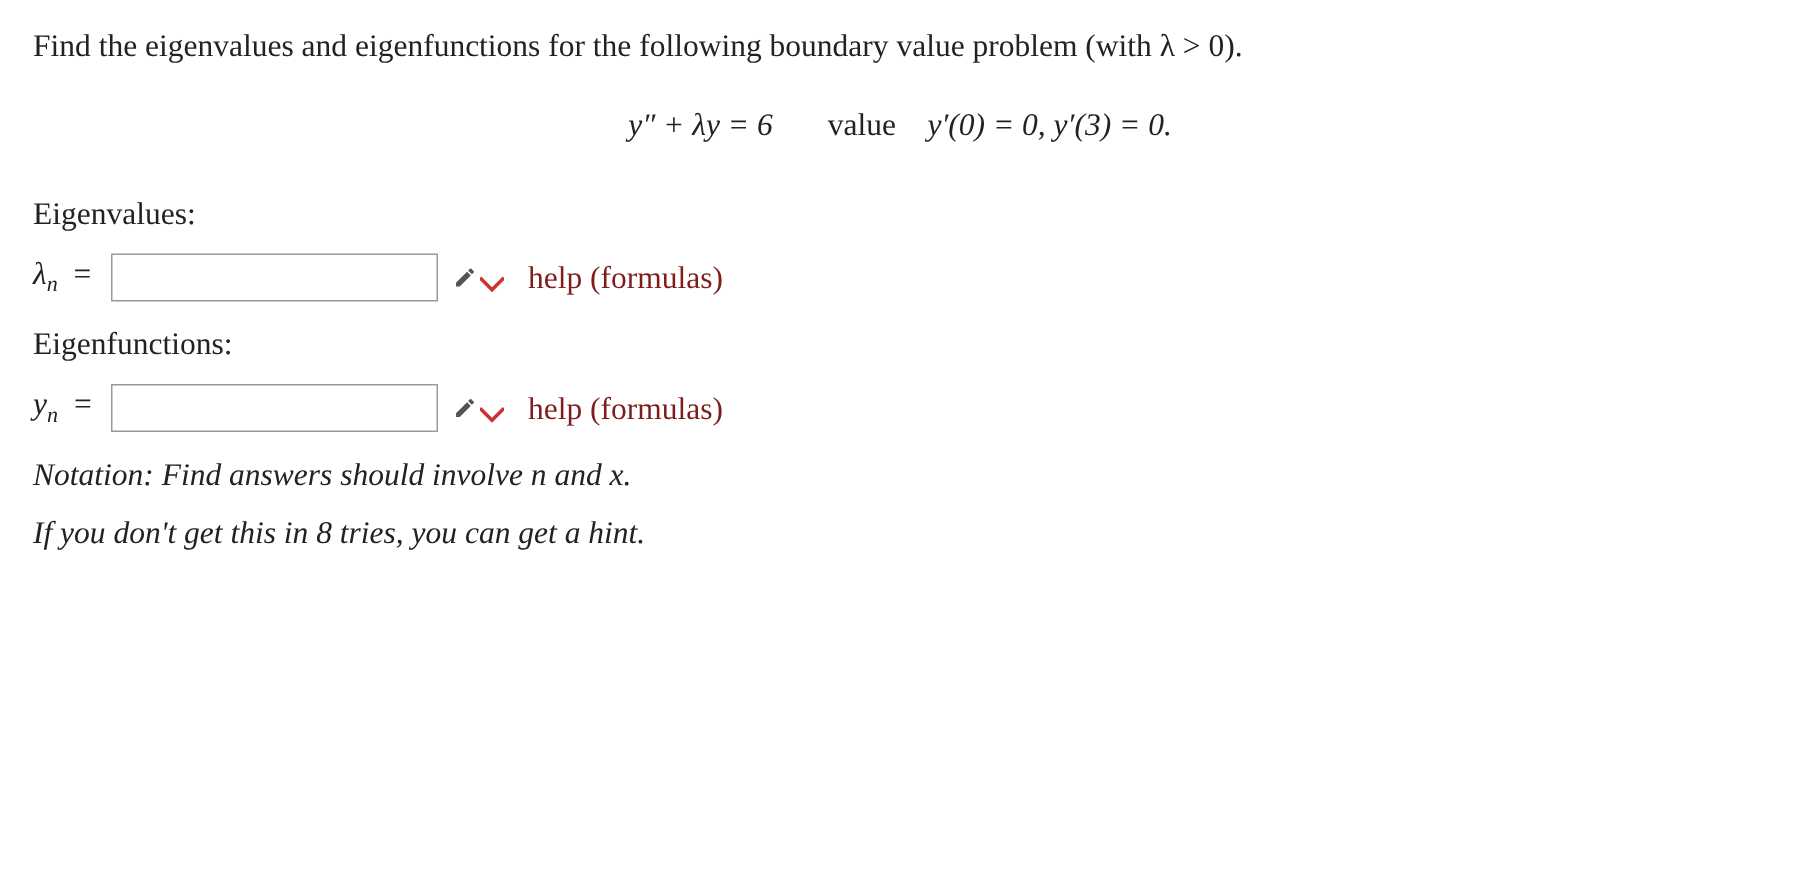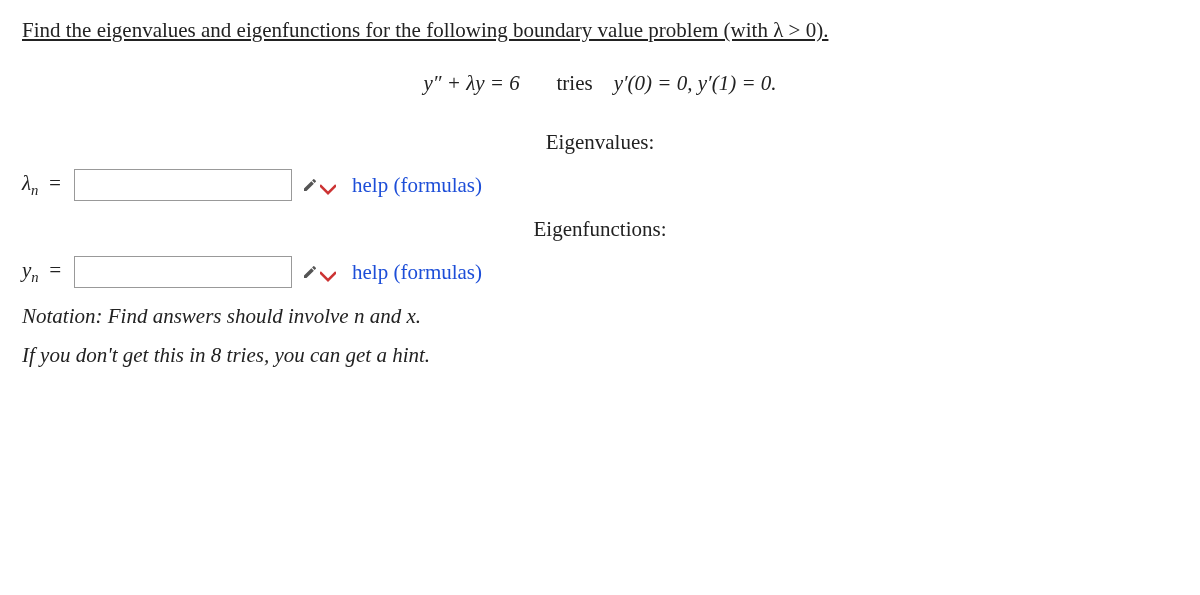--- a/index.html
+++ b/index.html
@@ -7,36 +7,34 @@
       font-size: 21px;
       color: #222;
       margin: 0;
       padding: 18px 22px;
       width: 1200px;
       box-sizing: border-box;
       background: #fff;
     }
     .problem-statement {
       margin-bottom: 28px;
-      text-decoration: underline;
     }
     .equation-line {
       text-align: center;
       font-style: italic;
       font-family: 'Times New Roman', Georgia, serif;
       margin: 10px 0 34px 0;
       font-size: 21px;
     }
     .upright {
       font-style: normal;
     }
     .heading {
       margin-bottom: 14px;
       margin-top: 1px;
-      text-align: center;
     }
     .input-row {
       display: flex;
       align-items: center;
       margin-bottom: 16px;
     }
     .var-label {
       font-style: italic;
       font-family: 'Times New Roman', Georgia, serif;
       margin-right: 2px;
@@ -63,21 +61,21 @@
       margin-right: 16px;
       display: inline-flex;
       align-items: center;
       color: #555;
     }
     .pencil-icon svg {
       width: 16px;
       height: 16px;
     }
     .help-link {
-      color: #1d4ed8;
+      color: #7f1d1d;
       cursor: pointer;
     }
     .italic-note {
       font-style: italic;
       margin-top: 14px;
       margin-bottom: 14px;
     }
     .notation-label {
       font-style: italic;
       font-weight: normal;
@@ -86,23 +84,23 @@
 </head>
 <body>
 
 <div class="problem-statement">
   <span>Find the eigenvalues and eigenfunctions for the following boundary value problem (with λ &gt; 0).</span>
 </div>
 
 <div class="equation-line">
   <span>y″ + λy = 6</span>
   &nbsp;&nbsp;&nbsp;&nbsp;&nbsp;
-  <span class="upright">tries</span>
+  <span class="upright">value</span>
   &nbsp;&nbsp;
-  <span>y′(0) = 0,   y′(1) = 0.</span>
+  <span>y′(0) = 0,   y′(3) = 0.</span>
 </div>
 
 <div class="heading">Eigenvalues:</div>
 
 <div class="input-row">
   <span class="var-label">
     <span>λ</span><span class="sub">n</span>
     <span class="eq">=</span>
   </span>
   <input type="text" value="" style="">

